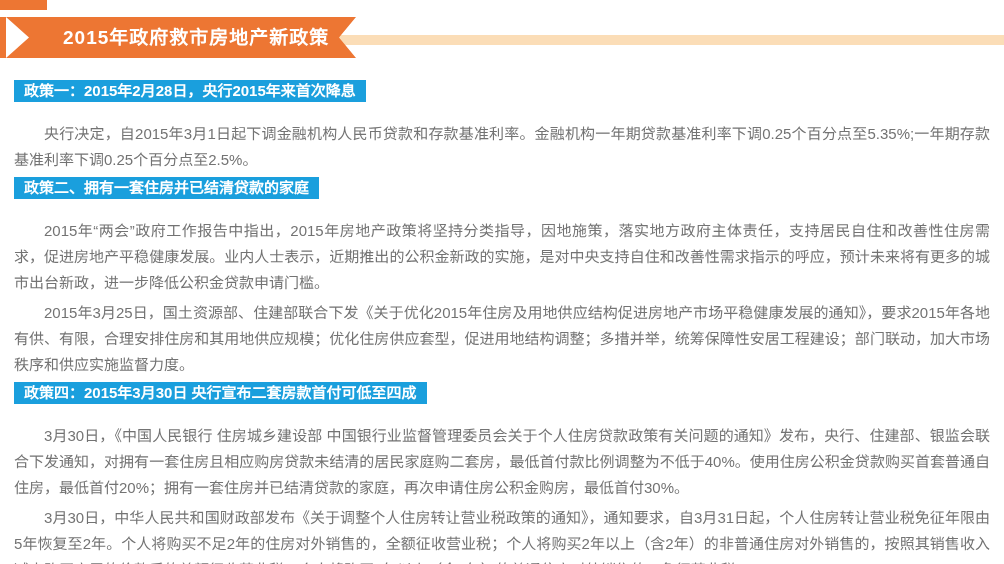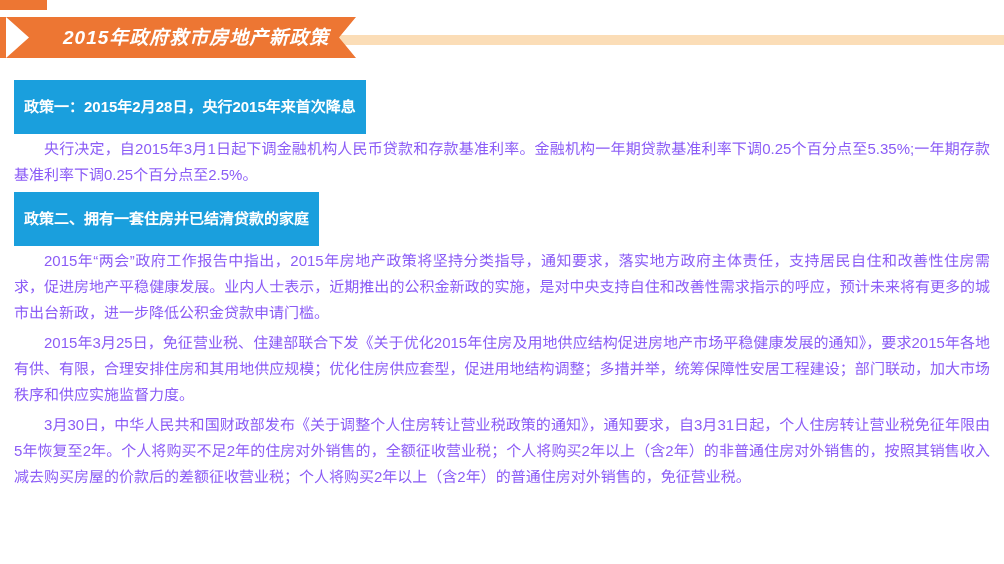--- a/index.html
+++ b/index.html
@@ -43,39 +43,38 @@
   }
   .banner-title {
     position: absolute;
     left: 63px; top: 0;
     height: 41px; line-height: 41px;
     color: #ffffff;
     font-size: 19px;
     font-weight: bold;
     letter-spacing: 1px;
     white-space: nowrap;
-    font-style: italic;
   }
 
   
   .content { padding: 22px 14px 0 14px; }
   .section { margin-bottom: 4px; }
   .section-heading {
     display: inline-block;
     background: #1A9FDD;
     color: #ffffff;
     font-size: 15px;
     font-weight: bold;
     line-height: 18px;
-    padding: 18px 10px;
-    margin-bottom: 2px;
+    padding: 2px 10px;
+    margin-bottom: 19px;
     white-space: nowrap;
   }
   .section-body {
-    color: #8b5cf6;
+    color: #737373;
     font-size: 15px;
     line-height: 26px;
     text-align: justify;
     text-indent: 2em;
   }
 </style>
 </head>
 <body>
 
 <div class="corner-accent"></div>
@@ -90,25 +89,29 @@
 
 <div class="content">
 
   <div class="section">
     <div class="section-heading">政策一：2015年2月28日，央行2015年来首次降息</div>
     <p class="section-body">央行决定，自2015年3月1日起下调金融机构人民币贷款和存款基准利率。金融机构一年期贷款基准利率下调0.25个百分点至5.35%;一年期存款基准利率下调0.25个百分点至2.5%。</p>
   </div>
 
   <div class="section">
     <div class="section-heading">政策二、拥有一套住房并已结清贷款的家庭</div>
-    <p class="section-body">2015年“两会”政府工作报告中指出，2015年房地产政策将坚持分类指导，通知要求，落实地方政府主体责任，支持居民自住和改善性住房需求，促进房地产平稳健康发展。业内人士表示，近期推出的公积金新政的实施，是对中央支持自住和改善性需求指示的呼应，预计未来将有更多的城市出台新政，进一步降低公积金贷款申请门槛。</p>
+    <p class="section-body">2015年“两会”政府工作报告中指出，2015年房地产政策将坚持分类指导，因地施策，落实地方政府主体责任，支持居民自住和改善性住房需求，促进房地产平稳健康发展。业内人士表示，近期推出的公积金新政的实施，是对中央支持自住和改善性需求指示的呼应，预计未来将有更多的城市出台新政，进一步降低公积金贷款申请门槛。</p>
   </div>
 
   <div class="section">
-    <p class="section-body">2015年3月25日，免征营业税、住建部联合下发《关于优化2015年住房及用地供应结构促进房地产市场平稳健康发展的通知》，要求2015年各地有供、有限，合理安排住房和其用地供应规模；优化住房供应套型，促进用地结构调整；多措并举，统筹保障性安居工程建设；部门联动，加大市场秩序和供应实施监督力度。</p>
+    <p class="section-body">2015年3月25日，国土资源部、住建部联合下发《关于优化2015年住房及用地供应结构促进房地产市场平稳健康发展的通知》，要求2015年各地有供、有限，合理安排住房和其用地供应规模；优化住房供应套型，促进用地结构调整；多措并举，统筹保障性安居工程建设；部门联动，加大市场秩序和供应实施监督力度。</p>
   </div>
 
+  <div class="section">
+    <div class="section-heading">政策四：2015年3月30日 央行宣布二套房款首付可低至四成</div>
+    <p class="section-body">3月30日，《中国人民银行 住房城乡建设部 中国银行业监督管理委员会关于个人住房贷款政策有关问题的通知》发布，央行、住建部、银监会联合下发通知，对拥有一套住房且相应购房贷款未结清的居民家庭购二套房，最低首付款比例调整为不低于40%。使用住房公积金贷款购买首套普通自住房，最低首付20%；拥有一套住房并已结清贷款的家庭，再次申请住房公积金购房，最低首付30%。</p>
+  </div>
 
   <div class="section">
     <p class="section-body">3月30日，中华人民共和国财政部发布《关于调整个人住房转让营业税政策的通知》，通知要求，自3月31日起，个人住房转让营业税免征年限由5年恢复至2年。个人将购买不足2年的住房对外销售的，全额征收营业税；个人将购买2年以上（含2年）的非普通住房对外销售的，按照其销售收入减去购买房屋的价款后的差额征收营业税；个人将购买2年以上（含2年）的普通住房对外销售的，免征营业税。</p>
   </div>
 
 </div>
 
 </body></html>

